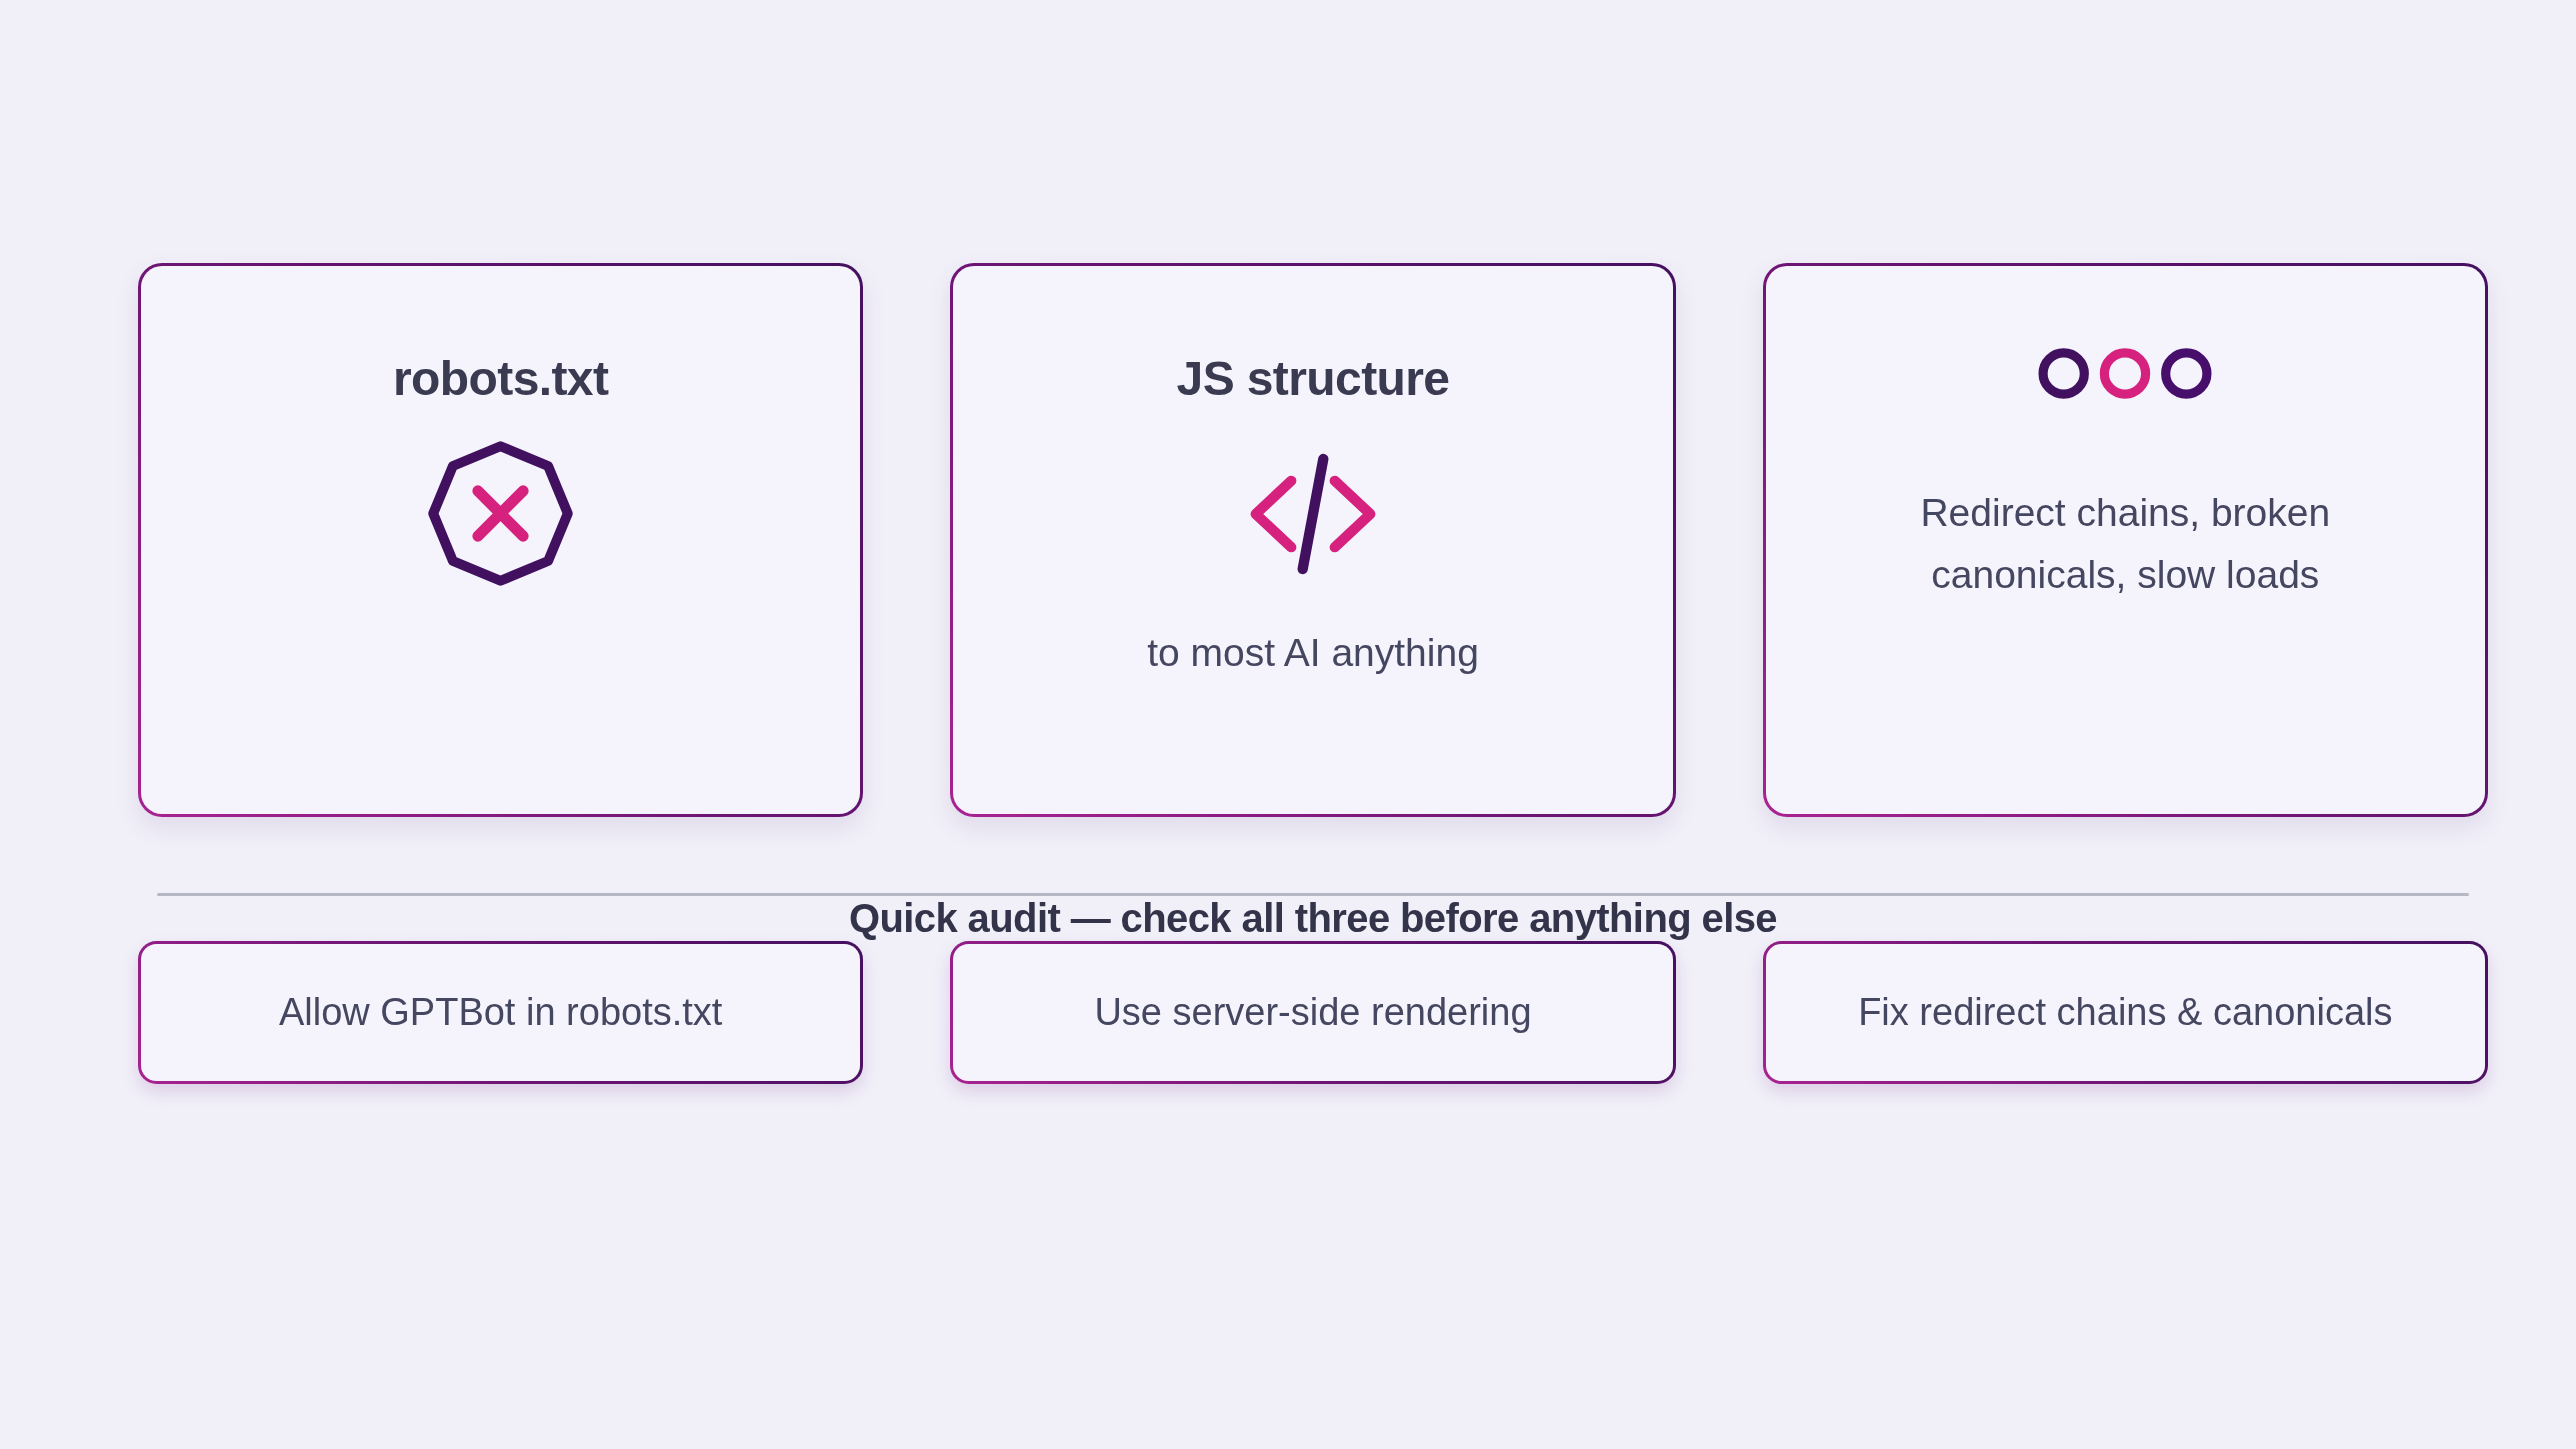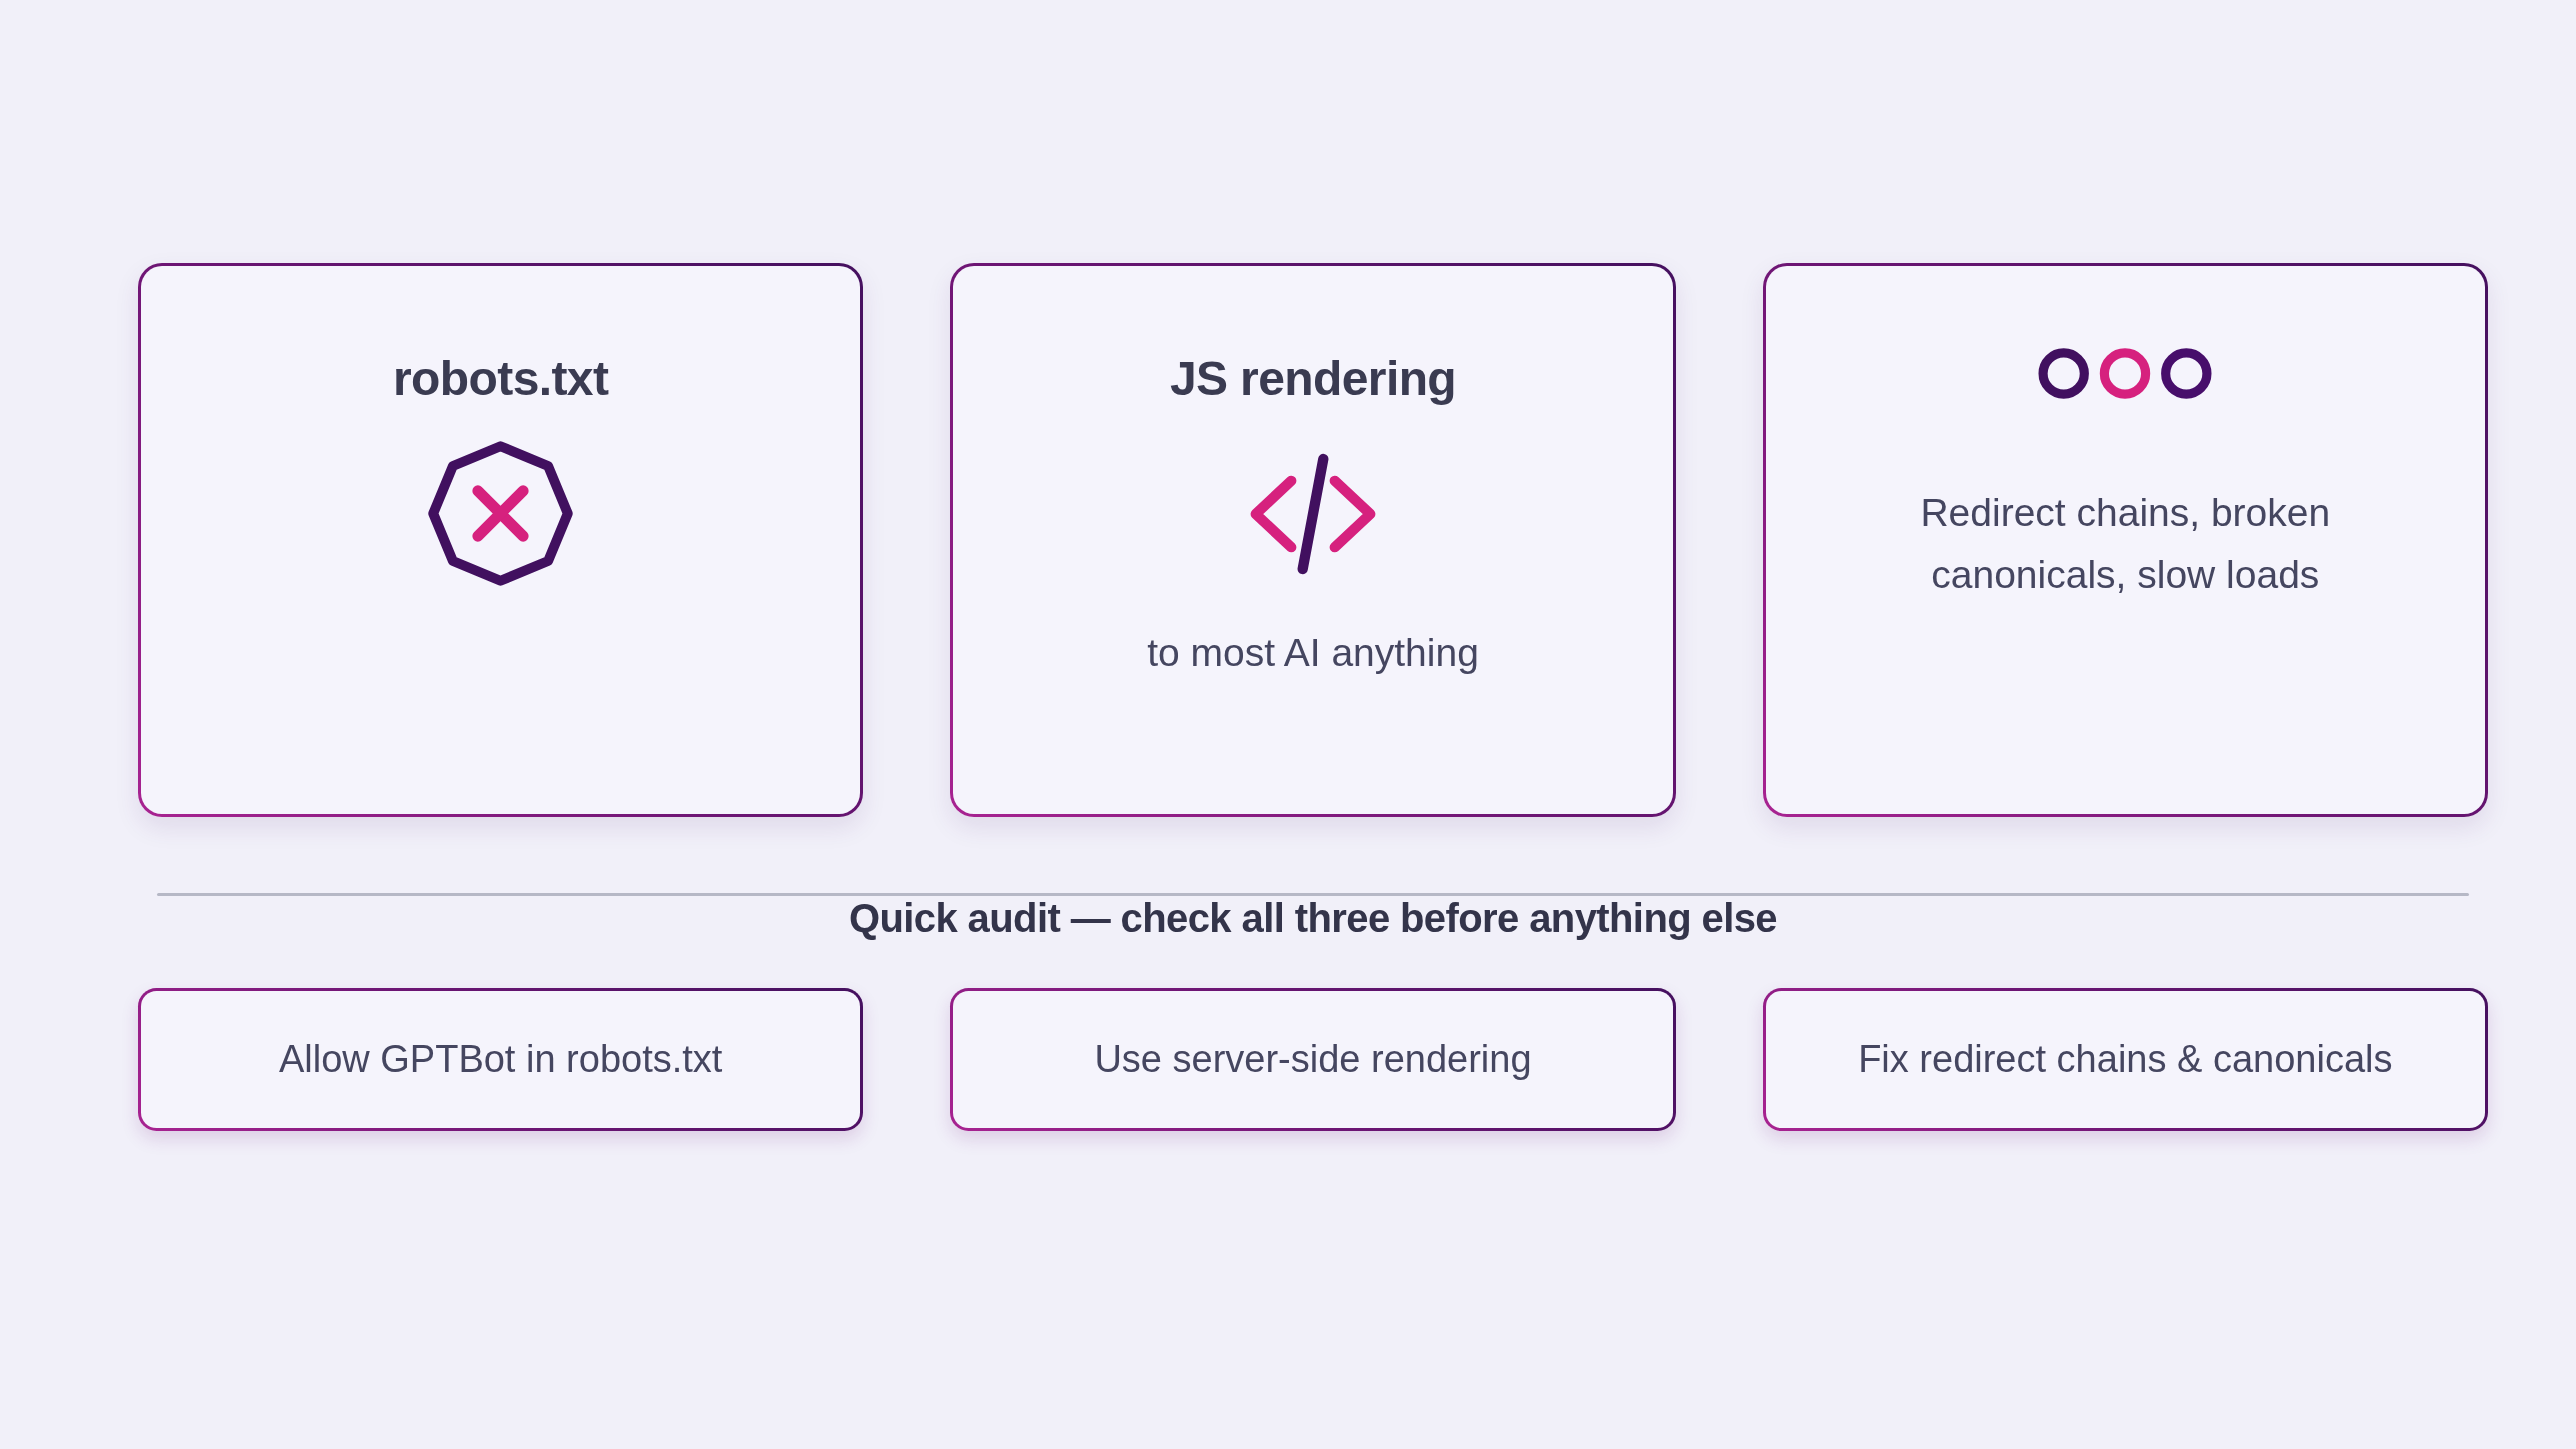--- a/index.html
+++ b/index.html
@@ -64,21 +64,21 @@
     border-radius: 2.3px;
     background: var(--divider-color, #b6b8c6);
   }
   .audit-heading {
     text-align: center;
     font-size: 40px;
     font-weight: 700;
     color: var(--heading-color, #33344a);
     letter-spacing: -0.6px;
   }
-  .actions-row { margin-top: 47px; }
+  .actions-row { }
   .action-button {
     border-radius: 18.4px;
     padding: 2.9px;
     background: linear-gradient(225deg, var(--border-dark, #45105f) 0%, #6d1574 55%, var(--border-pink, #a82391) 100%);
     box-shadow: 0 8px 17px rgba(120, 30, 130, 0.16);
     cursor: pointer;
     border: none;
     display: block;
     width: 100%;
     font-family: "Liberation Sans", sans-serif;
@@ -113,21 +113,21 @@
             <polygon class="stroke-purple" stroke-width="17" stroke-linejoin="round" points="125,9 207,43 241,125 207,207 125,241 43,207 9,125 43,43"></polygon>
             <line class="stroke-pink" stroke-width="19" stroke-linecap="round" x1="86" y1="86" x2="164" y2="164"></line>
             <line class="stroke-pink" stroke-width="19" stroke-linecap="round" x1="164" y1="86" x2="86" y2="164"></line>
           </svg>
         </div>
       </div>
     </div>
 
     <div class="card">
       <div class="card-inner">
-        <div class="card-title">JS rendering</div>
+        <div class="card-title">JS structure</div>
         <div class="card-icon">
           <svg width="150" height="126" viewBox="0 0 260 220">
             <polyline class="stroke-pink" stroke-width="18" stroke-linecap="round" stroke-linejoin="round" points="92,52 30,110 92,168"></polyline>
             <polyline class="stroke-pink" stroke-width="18" stroke-linecap="round" stroke-linejoin="round" points="168,52 230,110 168,168"></polyline>
             <line class="stroke-purple" stroke-width="18" stroke-linecap="round" x1="148" y1="14" x2="112" y2="206"></line>
           </svg>
         </div>
         <div class="card-text">
           <div>to most AI anything</div>
         </div>

